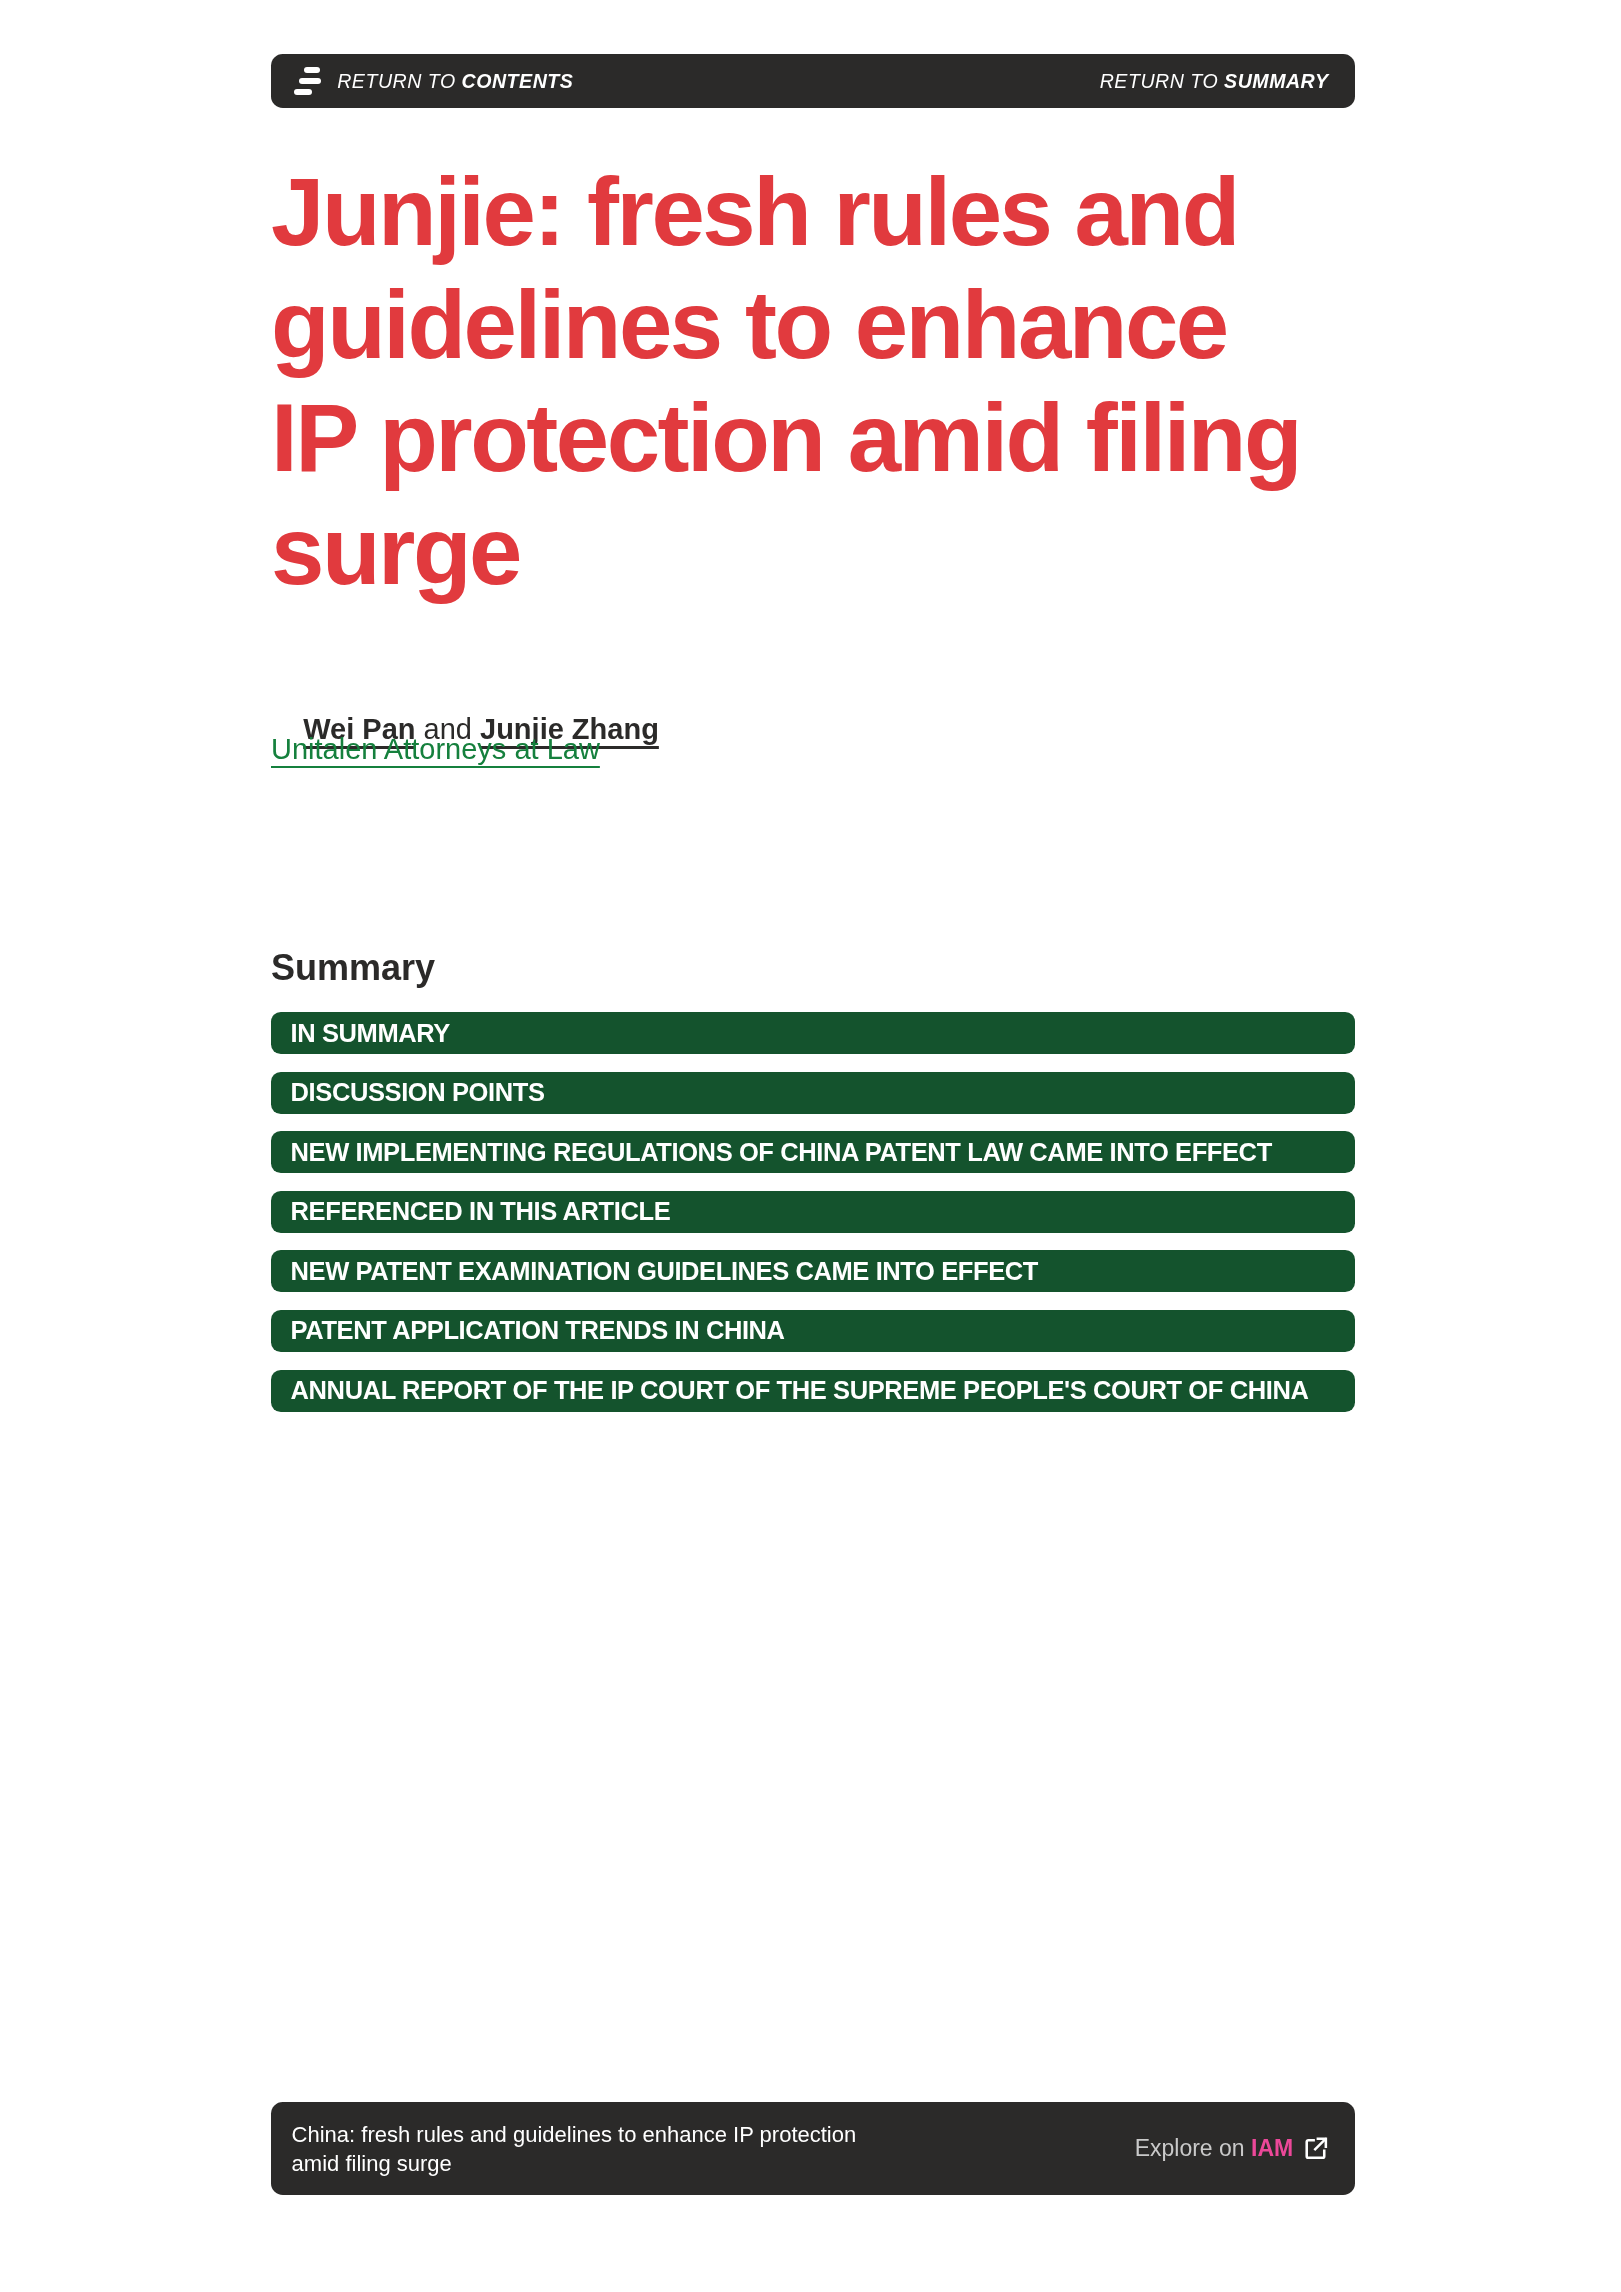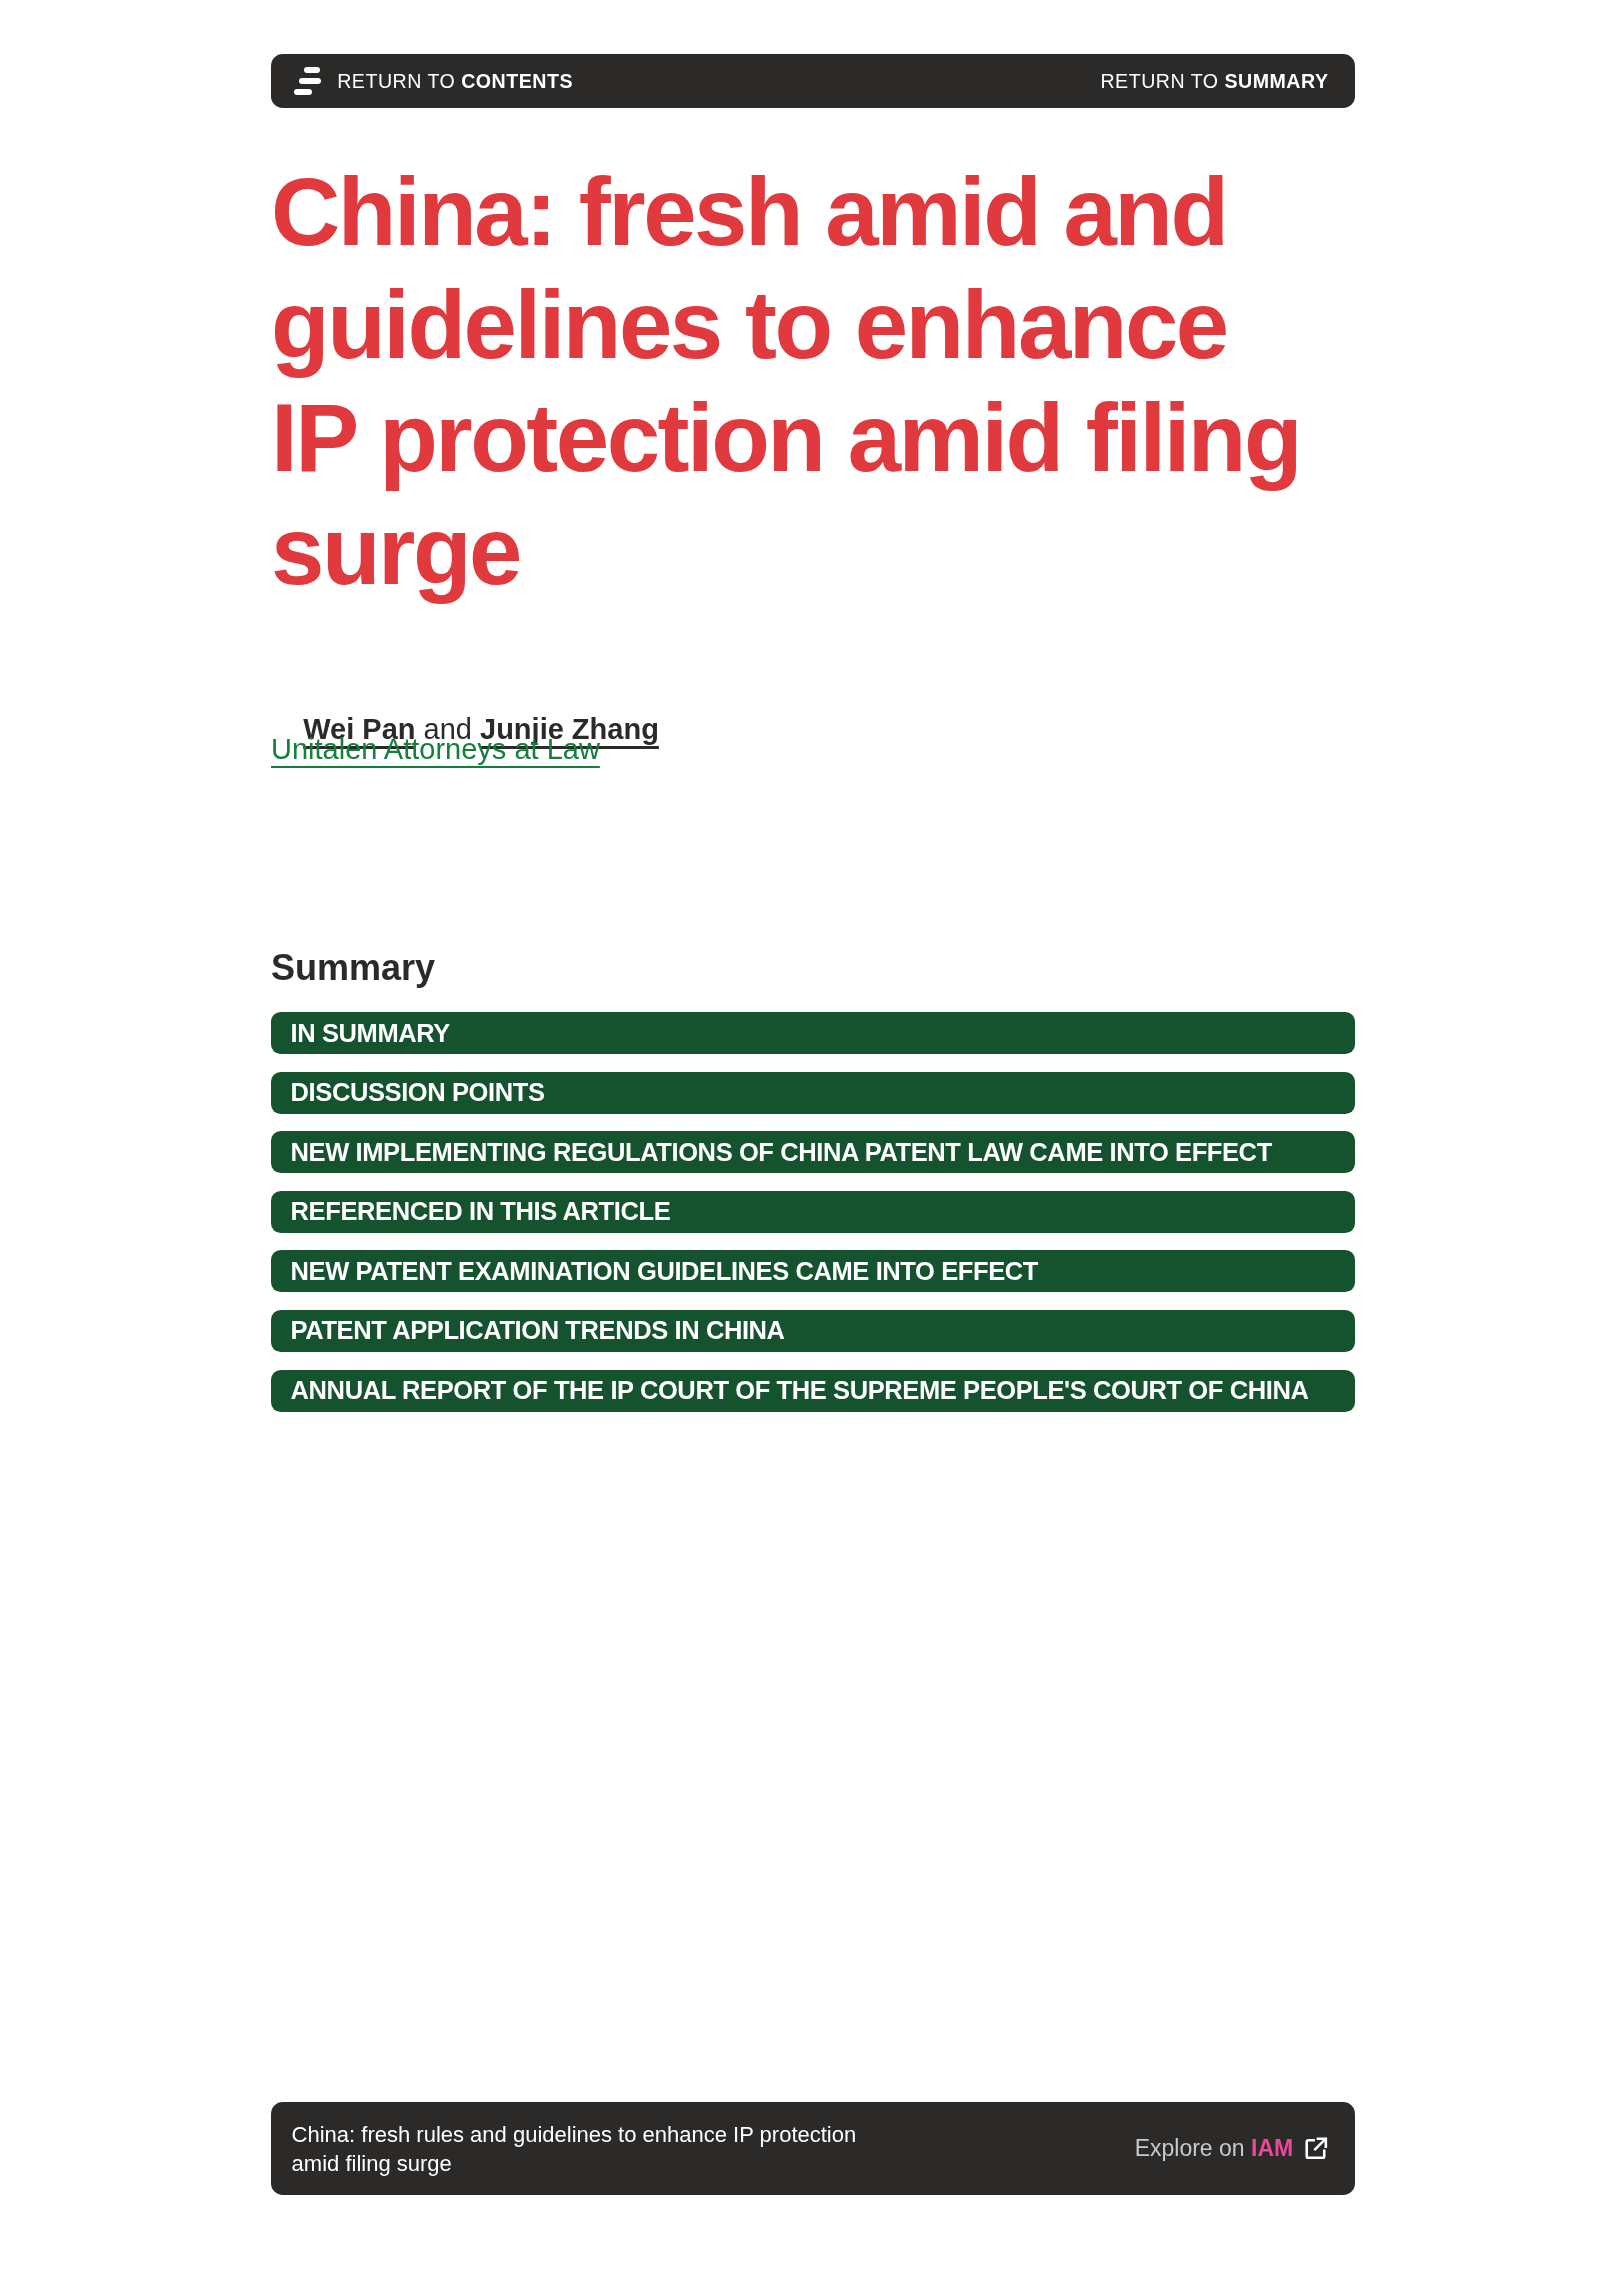--- a/index.html
+++ b/index.html
@@ -28,20 +28,21 @@
   }
   .nav-link {
     color: #ffffff;
     font-size: 19.6px;
     letter-spacing: 0.5px;
     text-decoration: none;
     display: flex;
     align-items: center;
     white-space: pre;
     cursor: pointer;
+    font-style: italic;
   }
   .nav-link b { font-weight: 700; }
   .pills-icon {
     width: 28px; height: 29px;
     margin-right: 15.7px;
     display: flex;
     flex-direction: column;
     justify-content: space-between;
   }
   .pills-icon span { display: block; height: 6.9px; border-radius: 3.9px; background: #ffffff; }
@@ -163,21 +164,21 @@
       <span class="pills-icon">
         <span class="p1"></span><span class="p2"></span><span class="p3"></span>
       </span>
       <span>RETURN TO </span><b>CONTENTS</b>
     </a>
     <a class="nav-link">
       <span>RETURN TO </span><b>SUMMARY</b>
     </a>
   </div>
 
-  <h1 class="article-title">China: fresh amid and
+  <h1 class="article-title">Junjie: fresh rules and
 guidelines to enhance
 IP protection amid filing
 surge</h1>
 
   <div class="byline">
     <a>Wei Pan</a><span> and </span><a>Junjie Zhang</a>
   </div>
   <div class="firm-line">
     <a>Unitalen Attorneys at Law</a>
   </div>

